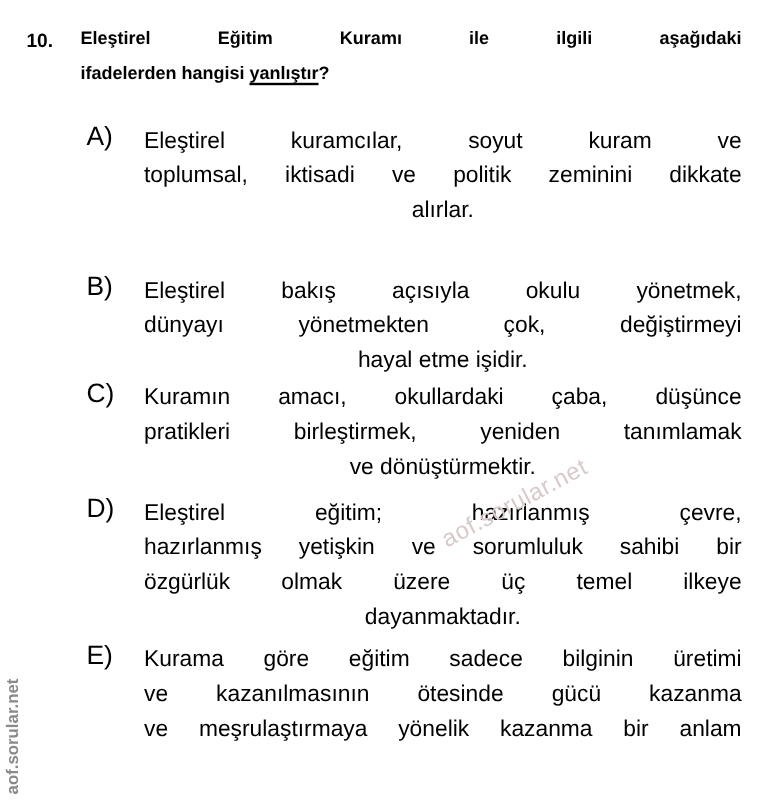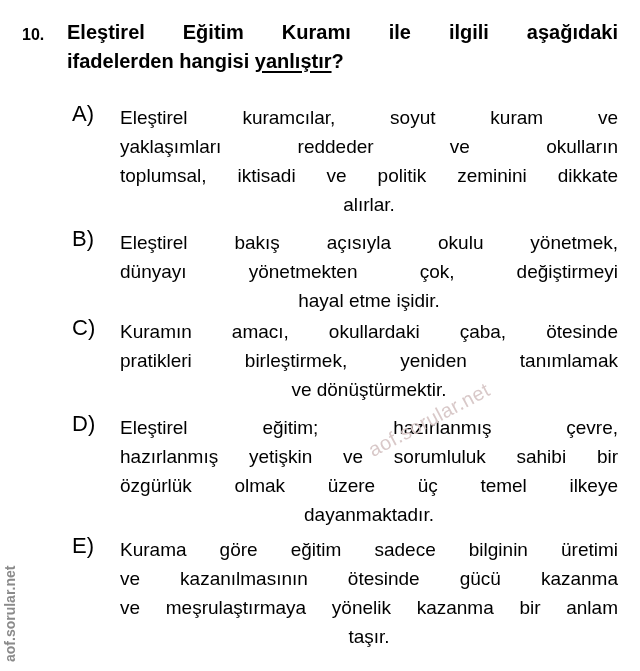--- a/index.html
+++ b/index.html
@@ -1,18 +1,18 @@
 <!DOCTYPE html>
 <html><head>
   <meta charset="utf-8">
   <style>
     html, body { margin: 0; padding: 0; background: #ffffff; }
     body { width: 640px; height: 671px; position: relative; overflow: hidden; font-family: "Liberation Sans", sans-serif; color: #000; }
     .q-num { position: absolute; left: 22px; top: 26px; font-size: 16px; font-weight: bold; }
-    .q-stem { position: absolute; left: 67px; top: 18px; width: 551px; font-size: 20px; font-weight: bold; line-height: 29px; text-align: justify; text-align-last: left; }
+    .q-stem { position: absolute; left: 67px; top: 18px; width: 551px; font-size: 15px; font-weight: bold; line-height: 29px; text-align: justify; text-align-last: left; }
     .q-stem .line1 { display: block; text-align: justify; text-align-last: justify; }
     .q-stem u { text-decoration: underline; text-decoration-thickness: 2px; text-underline-offset: 3px; }
     .opt { position: absolute; left: 72px; width: 546px; }
     .opt-letter { position: absolute; left: 0; top: -2px; font-size: 22px; }
     .opt-text { position: absolute; left: 48px; width: 498px; font-size: 19px; line-height: 29px; }
     .opt-text .j { display: block; text-align: justify; text-align-last: justify; }
     .opt-text .l { display: block; text-align: center; }
     .wm-diag { position: absolute; left: 370px; top: 440px; color: #d9c9c9; font-size: 20px; transform: rotate(-28deg); transform-origin: left center; letter-spacing: 0.5px; pointer-events: none; }
     .wm-side { position: absolute; left: 2px; top: 662px; color: #8a8a8a; font-size: 14px; font-weight: bold; transform: rotate(-90deg); transform-origin: left top; white-space: nowrap; }
   </style>
@@ -22,39 +22,38 @@
 <div class="q-num">10.</div>
 <div class="q-stem">
   <span class="line1">Eleştirel Eğitim Kuramı ile ilgili aşağıdaki</span>
   <span><span>ifadelerden hangisi </span><u>yanlıştır</u><span>?</span></span>
 </div>
 
 <div class="opt" style="top:103px;">
   <span class="opt-letter">A)</span>
   <div class="opt-text">
     <span class="j">Eleştirel kuramcılar, soyut kuram ve</span>
-    <span class="j">yaklaşımları reddeder ve okulların</span>
     <span class="j">toplumsal, iktisadi ve politik zeminini dikkate</span>
     <span class="l">alırlar.</span>
   </div>
 </div>
 
 <div class="opt" style="top:228px;">
   <span class="opt-letter">B)</span>
   <div class="opt-text">
     <span class="j">Eleştirel bakış açısıyla okulu yönetmek,</span>
     <span class="j">dünyayı yönetmekten çok, değiştirmeyi</span>
     <span class="l">hayal etme işidir.</span>
   </div>
 </div>
 
 <div class="opt" style="top:317px;">
   <span class="opt-letter">C)</span>
   <div class="opt-text">
-    <span class="j">Kuramın amacı, okullardaki çaba, ötesinde</span>
+    <span class="j">Kuramın amacı, okullardaki çaba, düşünce</span>
     <span class="j">pratikleri birleştirmek, yeniden tanımlamak</span>
     <span class="l">ve dönüştürmektir.</span>
   </div>
 </div>
 
 <div class="opt" style="top:413px;">
   <span class="opt-letter">D)</span>
   <div class="opt-text">
     <span class="j">Eleştirel eğitim; hazırlanmış çevre,</span>
     <span class="j">hazırlanmış yetişkin ve sorumluluk sahibi bir</span>
@@ -62,18 +61,17 @@
     <span class="l">dayanmaktadır.</span>
   </div>
 </div>
 
 <div class="opt" style="top:535px;">
   <span class="opt-letter">E)</span>
   <div class="opt-text">
     <span class="j">Kurama göre eğitim sadece bilginin üretimi</span>
     <span class="j">ve kazanılmasının ötesinde gücü kazanma</span>
     <span class="j">ve meşrulaştırmaya yönelik kazanma bir anlam</span>
-    <span class="l">taşır.</span>
   </div>
 </div>
 
 <div class="wm-diag">aof.sorular.net</div>
 <div class="wm-side">aof.sorular.net</div>
 
 </body></html>

